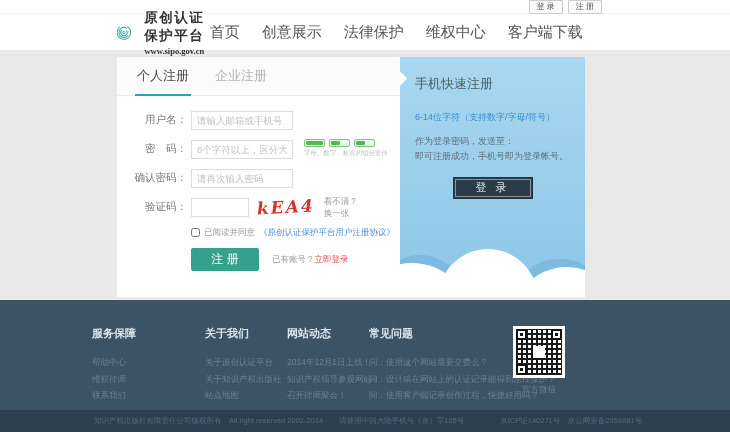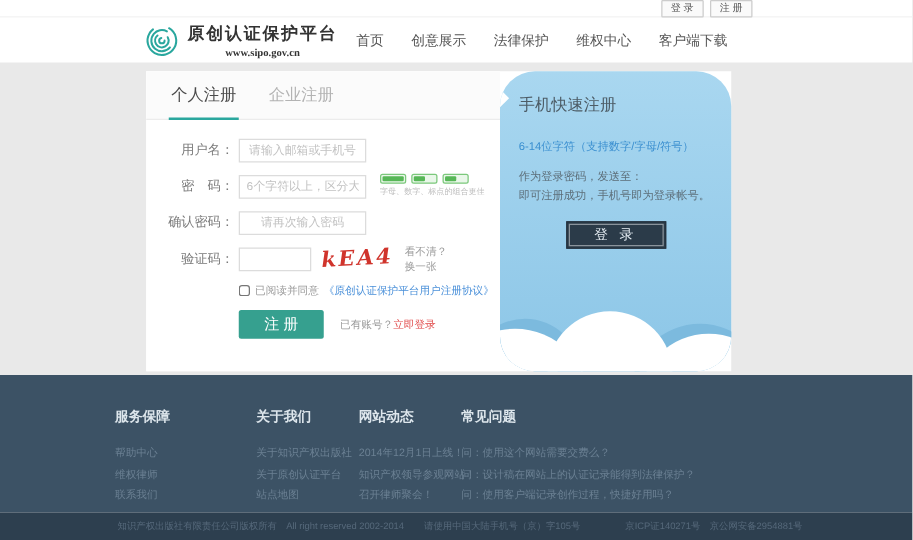--- a/index.html
+++ b/index.html
@@ -11,35 +11,35 @@
   .topbar { height:14px; background:#fff; border-bottom:1px solid #f2f2f2; display:flex; justify-content:flex-end; align-items:center; gap:5px; padding-right:128px; }
   .topbar-btn { font-size:8px; line-height:1; padding:2px 7px; border:1px solid #cccccc; background:#fafafa; color:#555; border-radius:1px; cursor:pointer; font-family:inherit; }
 
   
   .header { height:36px; background:#fff; display:flex; align-items:center; padding-left:116px; }
   .logo { display:flex; align-items:center; gap:7px; cursor:pointer; }
   .logo-text { text-align:center; }
   .logo-title { font-size:13.5px; font-weight:bold; color:#333; letter-spacing:1.5px; font-family:"Liberation Serif","DejaVu Serif",serif; }
   .logo-sub { font-size:8.5px; font-weight:bold; color:#333; margin-top:1px; font-family:Liberation Serif, serif; }
   .nav { margin-left:auto; margin-right:148px; display:flex; gap:22px; }
-  .nav a { font-size:11px; color:#555; text-decoration:none; white-space:nowrap; }
+  .nav a { font-size:15px; color:#555; text-decoration:none; white-space:nowrap; }
 
   
   .main { height:250px; position:relative; }
   .card { position:absolute; left:117px; top:7px; width:468px; height:240px; display:flex; background:#fff; }
   .form-panel { flex:1; display:flex; flex-direction:column; background:#fff; }
   .tabs { height:39px; background:#fbfbfb; border-bottom:1px solid #ececec; display:flex; align-items:flex-end; padding-left:20px; gap:26px; }
   .tab { font-size:13px; color:#b3b3b3; padding-bottom:10px; position:relative; cursor:pointer; white-space:nowrap; }
   .tab.active { color:#4a4a4a; }
   .tab.active::after { content:""; position:absolute; left:-2px; right:-2px; bottom:-1px; height:2px; background:#2aa79e; }
 
   .form-body { padding:14px 0 0 13px; }
   .form-row { display:flex; align-items:center; margin-bottom:9px; height:20px; }
   .form-row label { width:57px; font-size:10.5px; color:#7a7a7a; text-align:right; margin-right:4px; flex-shrink:0; white-space:nowrap; }
-  .txt { width:102px; height:19px; border:1px solid #dcdcdc; font-size:9.5px; padding:0 5px; color:#555; background:#fff; font-family:Liberation Mono, monospace;text-align:center; }
+  .txt { width:102px; height:19px; border:1px solid #dcdcdc; font-size:9.5px; padding:0 5px; color:#555; background:#fff; font-family:Liberation Sans, sans-serif; }
   .txt::placeholder { color:#c2c2c2; }
   .txt.small { width:58px; }
 
   .strength { margin-left:11px; }
   .strength-row { display:flex; gap:4px; }
   .strength-box { width:21px; height:8px; border:1px solid #7bc87b; background:#e9f7e9; border-radius:2px; position:relative; }
   .strength-box::after { content:""; position:absolute; left:1px; top:1px; bottom:1px; width:9px; background:#57b757; border-radius:1px; }
   .strength-box.full::after { right:1px; width:auto; }
   .strength-hint { font-size:7px; color:#bdbdbd; margin-top:2px; white-space:nowrap; transform:scale(.92); transform-origin:left top; }
 
@@ -49,21 +49,21 @@
   .agreement-row { margin:3px 0 0 61px; display:flex; align-items:center; gap:4px; font-size:8.5px; color:#9a9a9a; height:13px; white-space:nowrap; }
   .agreement-row input { width:9px; height:9px; margin:0; }
   .agreement-link { color:#4a90d9; text-decoration:none; }
 
   .submit-row { margin:9px 0 0 61px; display:flex; align-items:center; }
   .submit-btn { width:68px; height:23px; background:#36a08f; color:#fff; border:none; font-size:12px; border-radius:2px; cursor:pointer; font-family:inherit; }
   .have-account { font-size:8.5px; color:#9a9a9a; margin-left:13px; white-space:nowrap; }
   .login-now { color:#e14c4c; text-decoration:none; }
 
   
-  .quick-panel { width:185px; flex-shrink:0; background:linear-gradient(180deg,#a9d7f0 0%,#8cc6e7 100%); position:relative; overflow:hidden; padding:18px 15px 1px;border-radius:28px; }
+  .quick-panel { width:185px; flex-shrink:0; background:linear-gradient(180deg,#a9d7f0 0%,#8cc6e7 100%); position:relative; overflow:hidden; padding:18px 15px 1px; }
   .panel-arrow { position:absolute; left:-6px; top:16px; width:11px; height:11px; background:#fff; transform:rotate(45deg); z-index:4; }
   .quick-content { position:relative; z-index:3; }
   .quick-title { font-size:13px; font-weight:normal; color:#4d5c66; margin-bottom:17px; }
   .quick-text { font-size:9px; color:#5d6f7a; line-height:1.65; }
   .quick-blue { color:#3a8fd0; }
   .q-gap { height:9px; }
   .quick-btn { display:block; margin:13px auto 0; width:80px; height:22px; background:#2b3b49; color:#e6eef4; font-size:11px; letter-spacing:3px; border:1px solid #24323e; outline:1px solid rgba(255,255,255,.45); outline-offset:-3px; cursor:pointer; font-family:inherit; }
   .cloud { position:absolute; border-radius:50%; z-index:1; }
   .cloud.dark { background:#7cbade; }
   .cloud.white { background:#fff; z-index:2; }
@@ -212,36 +212,46 @@
 
   <div class="footer">
     <div class="f-col1">
       <div class="f-title">服务保障</div>
       <a class="f-item" href="#">帮助中心</a>
       <a class="f-item" href="#">维权律师</a>
       <a class="f-item" href="#">联系我们</a>
     </div>
     <div class="f-col2">
       <div class="f-title">关于我们</div>
+      <a class="f-item" href="#">关于原创认证平台</a>
       <a class="f-item" href="#">关于知识产权出版社</a>
-      <a class="f-item" href="#">关于原创认证平台</a>
       <a class="f-item" href="#">站点地图</a>
     </div>
     <div class="f-col3">
       <div class="f-title">网站动态</div>
       <a class="f-item" href="#">2014年12月1日上线！</a>
       <a class="f-item" href="#">知识产权领导参观网站！</a>
       <a class="f-item" href="#">召开律师聚会！</a>
     </div>
     <div class="f-col4">
       <div class="f-title">常见问题</div>
       <a class="f-item" href="#">问：使用这个网站需要交费么？</a>
       <a class="f-item" href="#">问：设计稿在网站上的认证记录能得到法律保护？</a>
       <a class="f-item" href="#">问：使用客户端记录创作过程，快捷好用吗？</a>
     </div>
+    <div class="qr-wrap">
+      <div class="qr">
+        <div class="qr-pattern"></div>
+        <div class="qr-f tl"></div>
+        <div class="qr-f tr"></div>
+        <div class="qr-f bl"></div>
+        <div class="qr-center"></div>
+      </div>
+      <div class="qr-label">官方微信</div>
+    </div>
   </div>
 
   <div class="bottombar">
     <div class="bb-left">
       <span class="bb-text">知识产权出版社有限责任公司版权所有　All right reserved 2002-2014</span>
       <span class="bb-text">请使用中国大陆手机号（京）字105号</span>
     </div>
     <span class="bb-text">京ICP证140271号　京公网安备2954881号</span>
   </div>
 

